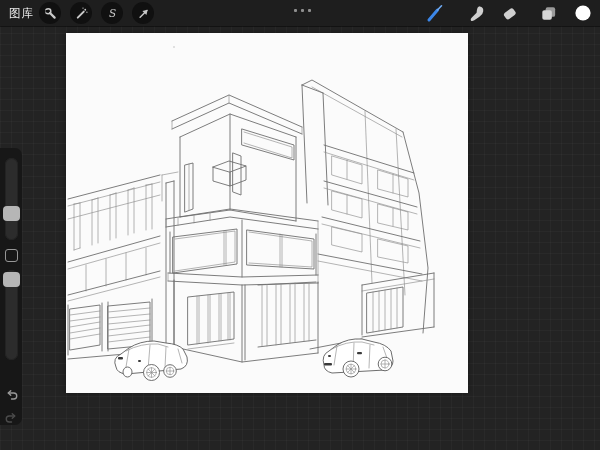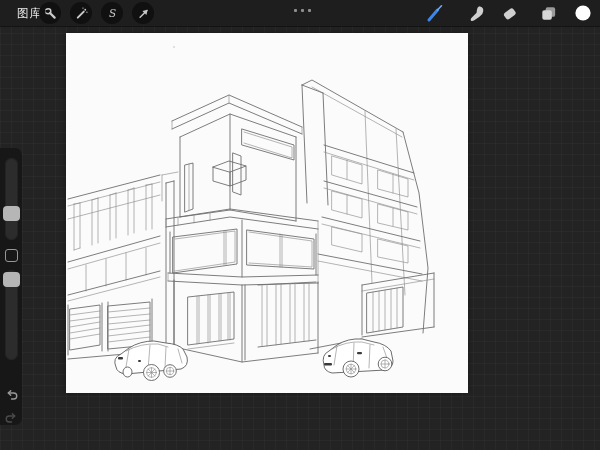--- a/index.html
+++ b/index.html
@@ -5,21 +5,21 @@
   html,body{margin:0;padding:0;background:#111;}
   #stage{position:relative;width:600px;height:450px;overflow:hidden;
     font-family:"DejaVu Sans","Liberation Sans",sans-serif;
     background-color:#232323;
     background-image:linear-gradient(rgba(255,255,255,.028) 1px,transparent 1px),
                      linear-gradient(90deg,rgba(255,255,255,.028) 1px,transparent 1px);
     background-size:11px 11px;}
   
   #topbar{position:absolute;left:0;top:0;width:600px;height:26px;background:#1e1e1e;
     box-shadow:0 1px 0 rgba(0,0,0,.45);}
-  .gallery{position:absolute;left:9px;top:6px;font-size:11.5px;color:#ececec;letter-spacing:1px;cursor:default;margin-left:8px;}
+  .gallery{position:absolute;left:9px;top:6px;font-size:11.5px;color:#ececec;letter-spacing:1px;cursor:default;}
   .circ{position:absolute;top:2px;width:22px;height:22px;border-radius:50%;background:#101010;
     display:flex;align-items:center;justify-content:center;}
   .rtool{position:absolute;top:2px;width:24px;height:22px;display:flex;align-items:center;justify-content:center;}
   .dots{position:absolute;left:294px;top:9px;display:flex;gap:4px;}
   .dots i{width:3px;height:3px;background:#8f8f8f;border-radius:1px;display:block;}
   
   #sidebar{position:absolute;left:0;top:148px;width:22px;height:277px;background:#171717;
     border-radius:0 7px 7px 0;}
   .track{position:absolute;left:5px;width:13px;background:#2c2c2c;border-radius:7px;box-shadow:inset 0 0 0 1px #232323;}
   .handle{position:absolute;left:3px;width:17px;height:15px;background:#b6b6b6;border-radius:4px;}

